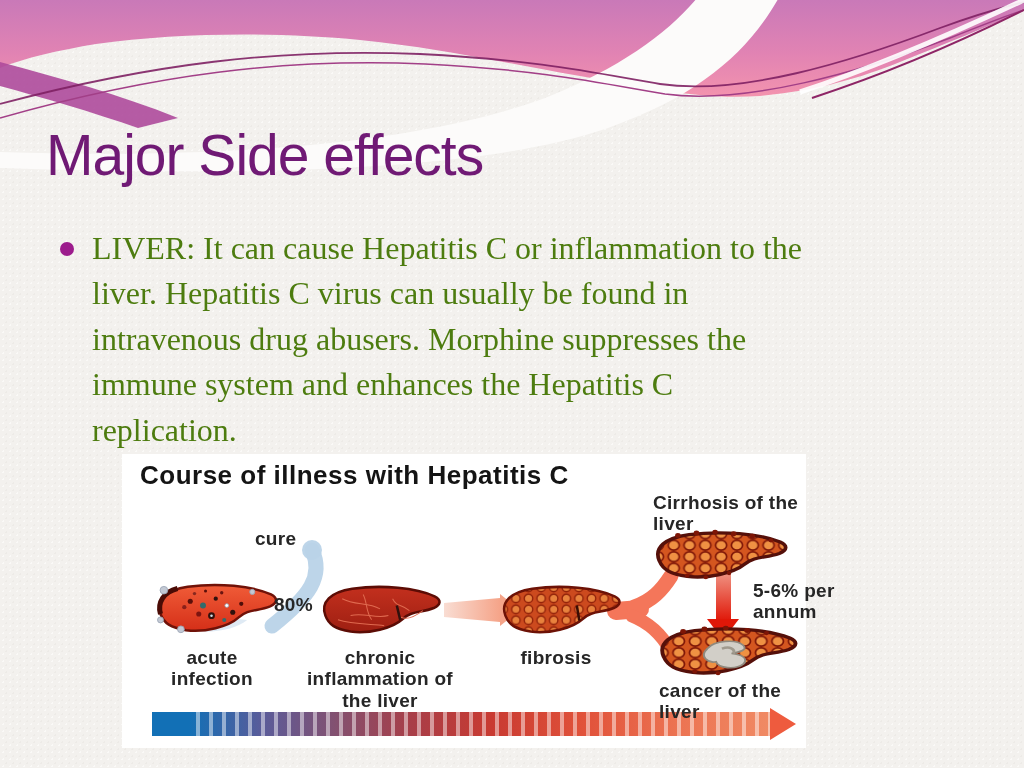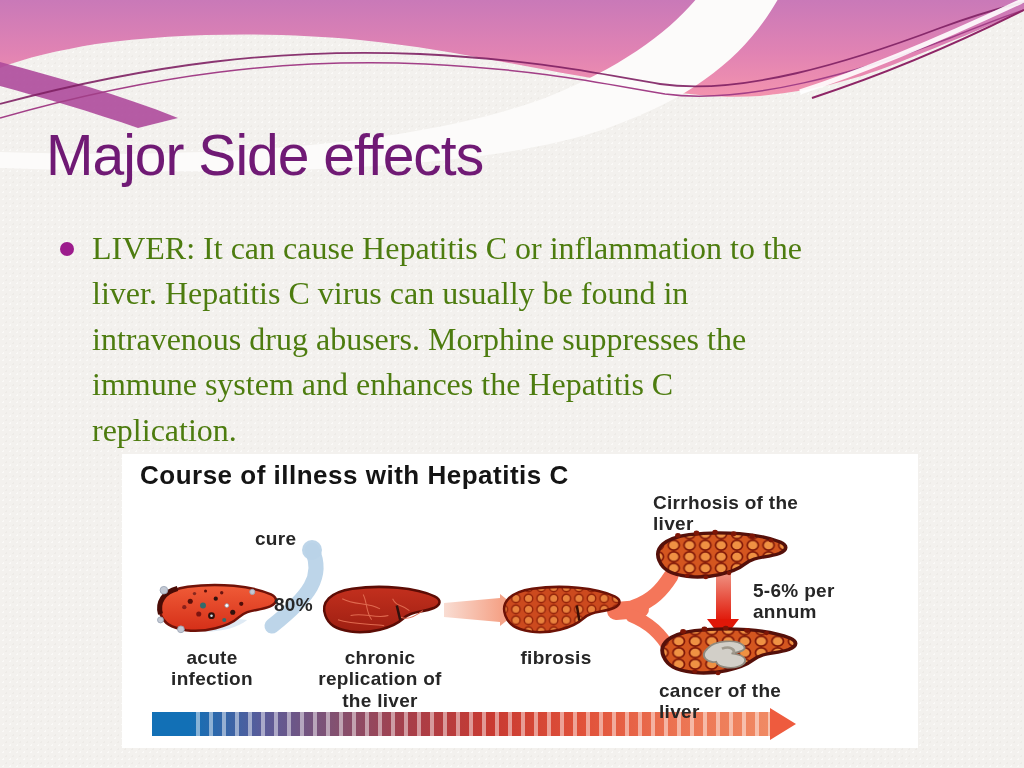--- a/index.html
+++ b/index.html
@@ -24,21 +24,21 @@
   .bullet-dot{
     flex:0 0 auto;width:14px;height:14px;border-radius:50%;
     background:#9c1b8c;margin:16px 18px 0 0;
   }
   .bullet-text{
     font-family:"Liberation Serif","DejaVu Serif",serif;
     font-size:32px;color:#4d7c0f;line-height:1.42;
     white-space:pre-line;
   }
   .figure-panel{
-    position:absolute;left:122px;top:454px;width:796px;height:294px;
+    position:absolute;left:122px;top:454px;width:684px;height:294px;
     background:#ffffff;
   }
   .figure-panel .fig-svg{position:absolute;left:0;top:0;}
   .fig-label{
     position:absolute;font-family:"Liberation Sans",sans-serif;
     font-weight:700;color:#262626;font-size:19px;line-height:1.12;
     letter-spacing:.3px;white-space:pre-line;
   }
   .fig-title{
     position:absolute;left:18px;top:6px;
@@ -232,21 +232,21 @@
     </g>
   </svg>
 
   <div class="fig-title">Course of illness with Hepatitis C</div>
 
   <div class="fig-label" style="left:133px;top:74px;">cure</div>
   <div class="fig-label" style="left:152px;top:140px;">80%</div>
   <div class="fig-label lbl-center" style="left:30px;top:193px;width:120px;">acute
 infection</div>
   <div class="fig-label lbl-center" style="left:183px;top:193px;width:150px;">chronic
-replication of
+inflammation of
 the liver</div>
   <div class="fig-label lbl-center" style="left:378px;top:193px;width:112px;">fibrosis</div>
   <div class="fig-label" style="left:531px;top:38px;width:160px;">Cirrhosis of the
 liver</div>
   <div class="fig-label" style="left:631px;top:126px;width:100px;">5-6% per
 annum</div>
   <div class="fig-label" style="left:537px;top:226px;width:150px;">cancer of the
 liver</div>
 </div>
 

